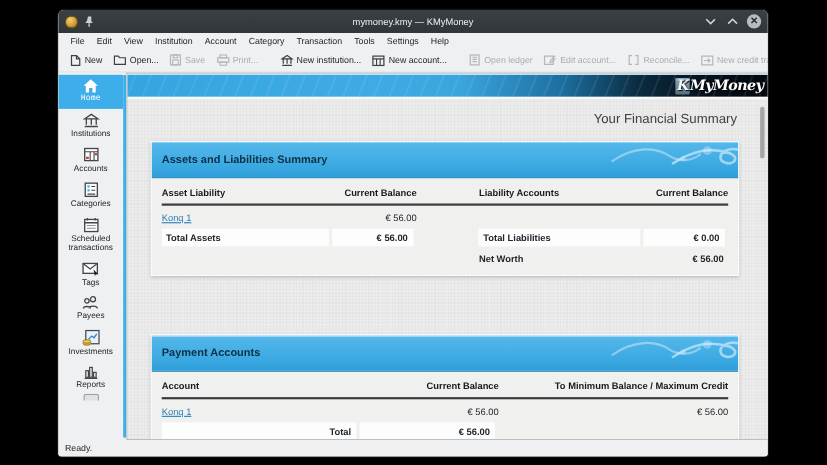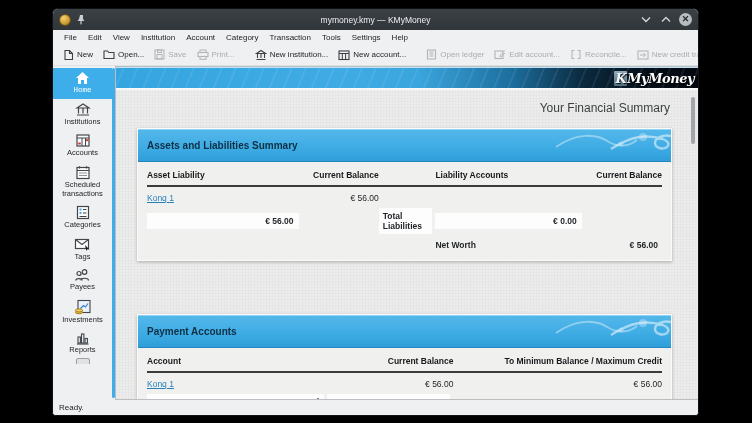--- a/index.html
+++ b/index.html
@@ -252,35 +252,35 @@
         <svg width="16" height="15" viewBox="0 0 16 15">
           <rect x="2" y="2" width="12" height="11" fill="#fdfdfd" stroke="#41464b" stroke-width="1.2"></rect>
           <path d="M2 5 H14 M7 5 V13 M10.5 5 V13" stroke="#41464b" stroke-width="1"></path>
           <rect x="11" y="6.2" width="2.4" height="2" fill="#d03a3a"></rect>
           <rect x="3.2" y="9.5" width="2.6" height="2" fill="#d03a3a"></rect>
         </svg>
         <span class="slabel">Accounts</span>
       </div>
       <div class="side-item">
         <svg width="16" height="15" viewBox="0 0 16 15">
+          <rect x="2.5" y="1.5" width="11" height="12" fill="#fdfdfd" stroke="#41464b" stroke-width="1.2"></rect>
+          <rect x="4.5" y="3.5" width="2" height="2" fill="#3daee9"></rect>
+          <rect x="4.5" y="7" width="2" height="2" fill="#3daee9"></rect>
+          <path d="M8 4.5 H11.5 M8 8 H11.5 M4.5 11.5 H11.5" stroke="#41464b" stroke-width="1"></path>
+        </svg>
+        <span class="slabel">Categories</span>
+      </div>
+      <div class="side-item">
+        <svg width="16" height="15" viewBox="0 0 16 15">
           <rect x="2" y="2.5" width="12" height="11" fill="#fdfdfd" stroke="#41464b" stroke-width="1.2"></rect>
           <path d="M2 5.5 H14" stroke="#41464b" stroke-width="1.2"></path>
           <path d="M4.5 1.2 V3.5 M11.5 1.2 V3.5" stroke="#41464b" stroke-width="1.2"></path>
           <path d="M4 8 H12 M4 10.5 H12" stroke="#8d9398" stroke-width="1"></path>
         </svg>
         <span class="slabel">Scheduled transactions</span>
-      </div>
-      <div class="side-item">
-        <svg width="16" height="15" viewBox="0 0 16 15">
-          <rect x="2.5" y="1.5" width="11" height="12" fill="#fdfdfd" stroke="#41464b" stroke-width="1.2"></rect>
-          <rect x="4.5" y="3.5" width="2" height="2" fill="#3daee9"></rect>
-          <rect x="4.5" y="7" width="2" height="2" fill="#3daee9"></rect>
-          <path d="M8 4.5 H11.5 M8 8 H11.5 M4.5 11.5 H11.5" stroke="#41464b" stroke-width="1"></path>
-        </svg>
-        <span class="slabel">Categories</span>
       </div>
       <div class="side-item">
         <svg width="17" height="15" viewBox="0 0 17 15">
           <rect x="1.5" y="2.5" width="13" height="9" fill="#fdfdfd" stroke="#41464b" stroke-width="1.2"></rect>
           <path d="M1.5 2.5 L8 7.5 L14.5 2.5" fill="none" stroke="#41464b" stroke-width="1.1"></path>
           <path d="M11 8 L15.5 12.5 L13.2 12.3 L12.3 14 Z" fill="#17191b"></path>
         </svg>
         <span class="slabel">Tags</span>
       </div>
       <div class="side-item">
@@ -347,20 +347,21 @@
               <span class="r">Current Balance</span>
             </div>
             <div class="agrid arow">
               <span class="alink">Konq 1</span>
               <span class="cell r">€ 56.00</span>
               <span></span>
                 <span></span>
                 <span></span>
             </div>
             <div class="agrid">
+              <span class="wcell cell b">Total Assets</span>
               <span class="wcell cell b r">€ 56.00</span>
               <span></span>
               <span class="wcell cell b">Total Liabilities</span>
               <span class="wcell cell b r">€ 0.00</span>
             </div>
             <div class="agrid nrow">
               <span></span>
                 <span></span>
                 <span></span>
               <span class="cell b">Net Worth</span>

